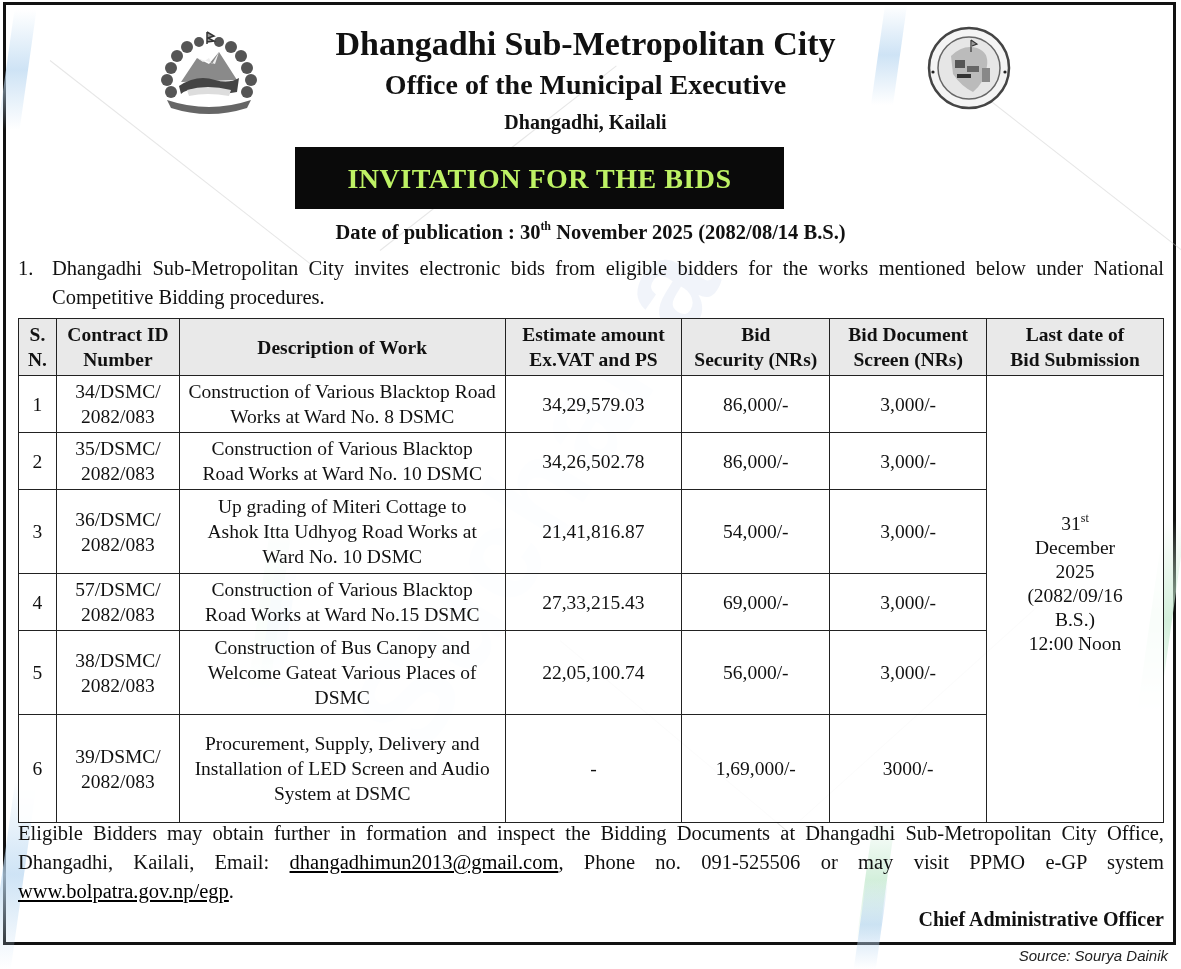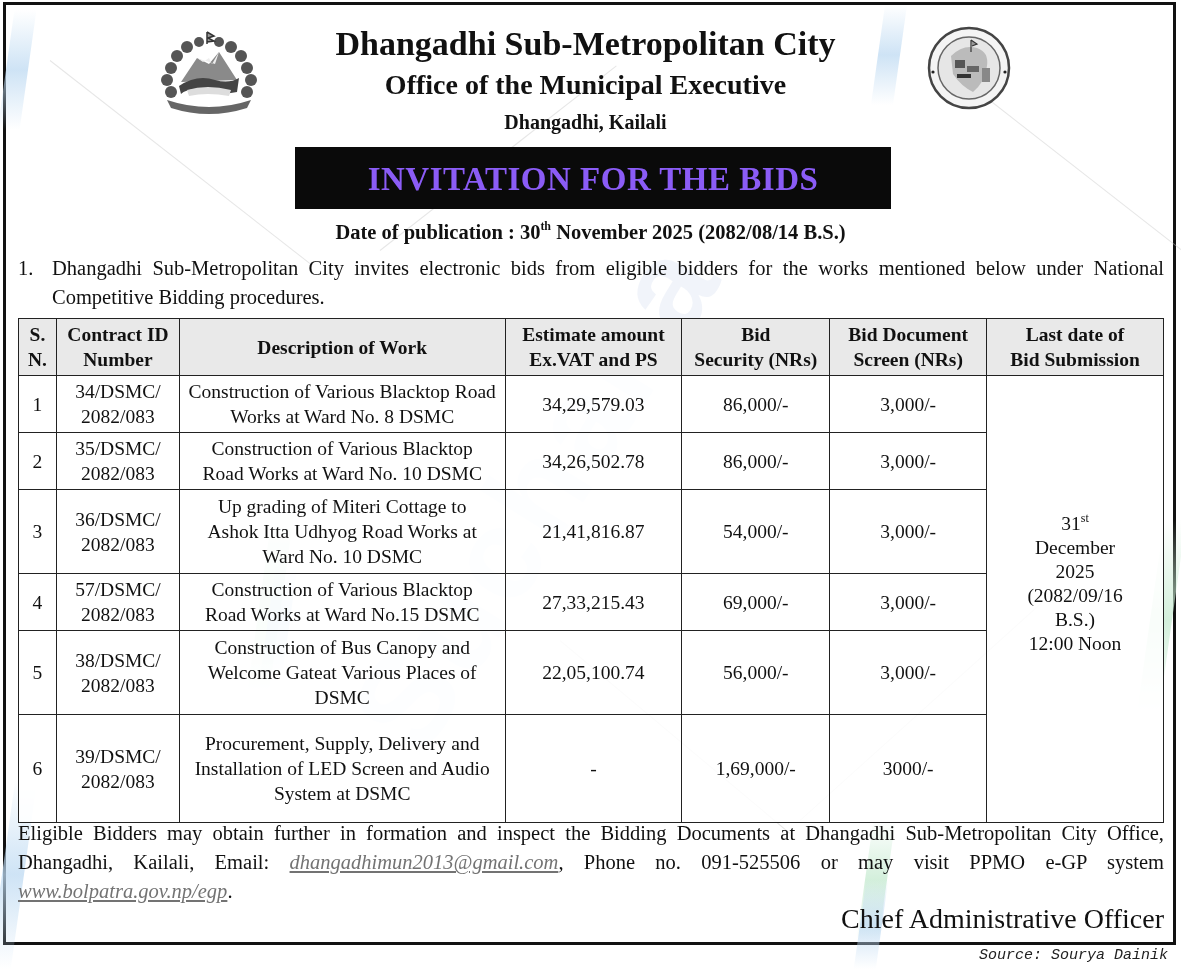--- a/index.html
+++ b/index.html
@@ -95,26 +95,26 @@
       font-weight: bold;
       font-size: 20px;
       line-height: 32px;
       margin-top: 2px;
       margin-left: -10px;
     }
     .banner {
       position: absolute;
       left: 295px;
       top: 147px;
-      width: 596px;
+      width: 489px;
       height: 62px;
       background: #0a0a0a;
-      color: #8b5cf6;
-      font-weight: bold;
-      font-size: 33px;
+      color: #bef264;
+      font-weight: bold;
+      font-size: 28px;
       line-height: 64px;
       text-align: center;
       z-index: 2;
       letter-spacing: 0.5px;
     }
     .pubdate {
       position: absolute;
       left: 0;
       top: 217px;
       width: 1181px;
@@ -188,38 +188,37 @@
       position: absolute;
       left: 18px;
       top: 819px;
       width: 1146px;
       font-size: 20.5px;
       line-height: 29px;
       text-align: justify;
       z-index: 2;
     }
     .para2 a {
-      color: #737373;
+      color: #000000;
       text-decoration: underline;
-      font-style: italic;
     }
     .signoff {
       position: absolute;
       right: 17px;
       top: 904px;
-      font-weight: normal;
-      font-size: 28px;
+      font-weight: bold;
+      font-size: 20px;
       line-height: 30px;
       z-index: 2;
     }
     .source {
       position: absolute;
       right: 13px;
       top: 945px;
-      font-family: Liberation Mono, monospace;
+      font-family: Liberation Sans, sans-serif;
       font-style: italic;
       font-size: 15px;
       line-height: 22px;
       color: #222;
     }
   </style>
 </head>
 <body>
 
 <div class="frame"></div>

